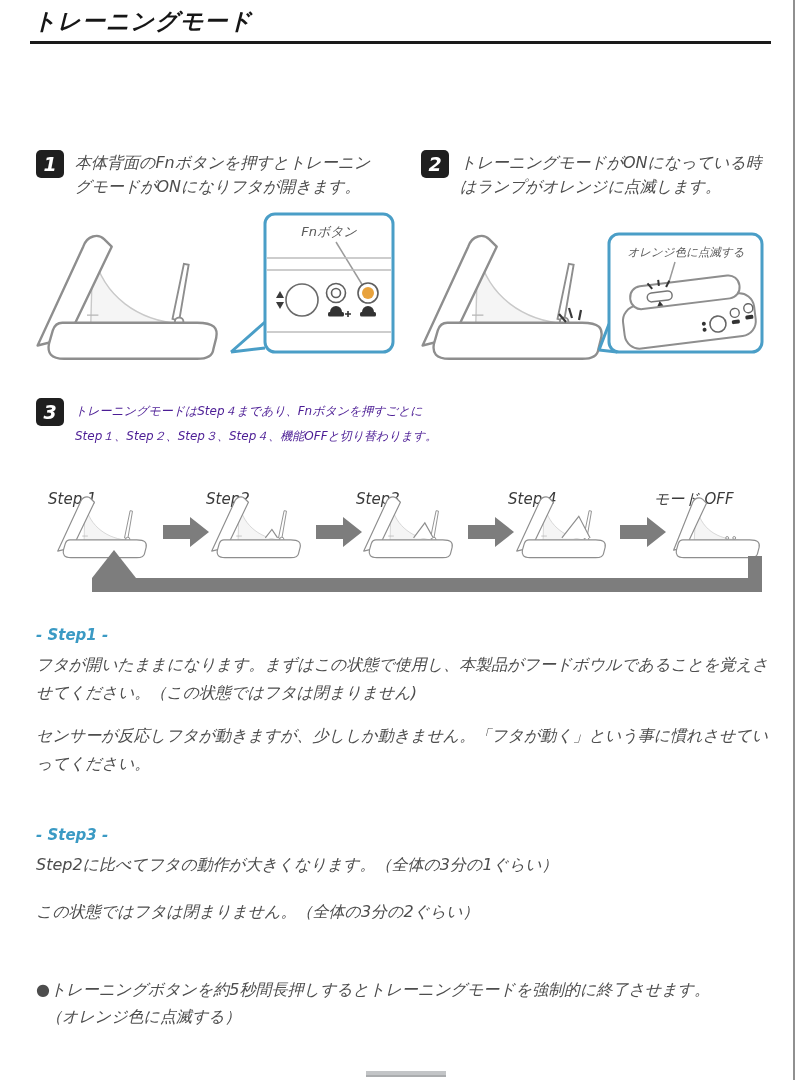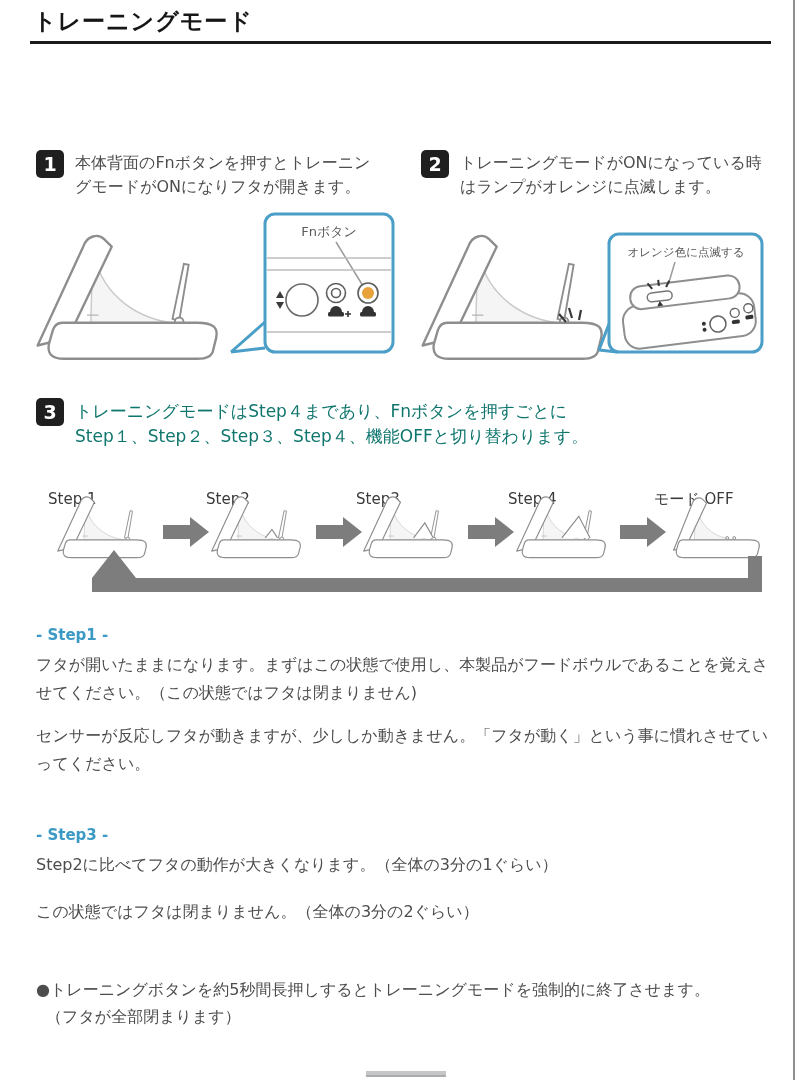--- a/index.html
+++ b/index.html
@@ -1,39 +1,40 @@
 <!DOCTYPE html>
 <html><head>
 <meta charset="utf-8">
 <style>
   html,body{margin:0;padding:0;background:#ffffff;}
   .page{
     position:relative;width:801px;height:1080px;background:#ffffff;overflow:hidden;
     font-family:"DejaVu Sans","Liberation Sans",sans-serif;
+    font-style:italic;
   }
   .abs{position:absolute;}
   
   .title{left:33px;top:6px;font-size:23px;font-weight:bold;color:#161616;letter-spacing:1px;}
   .title-rule{left:30px;top:41px;width:741px;height:3px;background:#1a1a1a;}
   
   .intro{left:36px;top:58px;width:714px;font-size:16px;line-height:27px;color:#4d4d4d;
          padding-left:17px;text-indent:-17px;}
   
   .step-row{display:flex;gap:11px;align-items:flex-start;}
   .step-1{left:36px;top:150px;width:365px;}
   .step-2{left:421px;top:150px;width:360px;}
   .badge{flex:0 0 auto;width:28px;height:28px;background:#1f1f1f;color:#ffffff;border-radius:5px;
          display:flex;align-items:center;justify-content:center;font-weight:bold;font-size:19px;}
   .step-text{font-size:16px;line-height:24px;color:#4d4d4d;width:302px;margin-top:1px;}
   
   .fig1{left:28px;top:206px;}
   .fig2{left:413px;top:206px;}
   
   .step-3{left:36px;top:398px;}
-  .step3-lines{font-size:17px;line-height:25px;color:#0f766e;margin-top:1px;}
+  .step3-lines{font-size:12px;line-height:25px;color:#4c1d95;margin-top:1px;}
   
   .sequence{left:30px;top:482px;}
   .seq-label{font-size:15px;fill:#3a3a3a;}
   
   .detail{left:36px;width:735px;}
   .detail h3{margin:0 0 7px 0;font-size:15px;font-weight:bold;color:#3b9ac4;}
   .detail p{margin:0;font-size:16px;line-height:28px;color:#4d4d4d;}
   .detail-1{top:626px;}
   .detail-2{top:722px;}
   .detail-3{top:826px;}
@@ -209,19 +210,19 @@
   <div class="abs detail detail-3">
     <h3>- Step3 -</h3>
     <p>Step2に比べてフタの動作が大きくなります。（全体の3分の1ぐらい）</p>
   </div>
   <div class="abs detail detail-4">
     <p>この状態ではフタは閉まりません。（全体の3分の2ぐらい）</p>
   </div>
 
   <div class="abs footer">
     <div class="l1">●トレーニングボタンを約5秒間長押しするとトレーニングモードを強制的に終了させます。</div>
-    <div class="l2">（フタが全部閉まります）</div>
+    <div class="l2">（オレンジ色に点滅する）</div>
   </div>
 
   <div class="abs right-line"></div>
   <div class="abs bottom-bar"></div>
 
 </div>
 
 </body></html>

